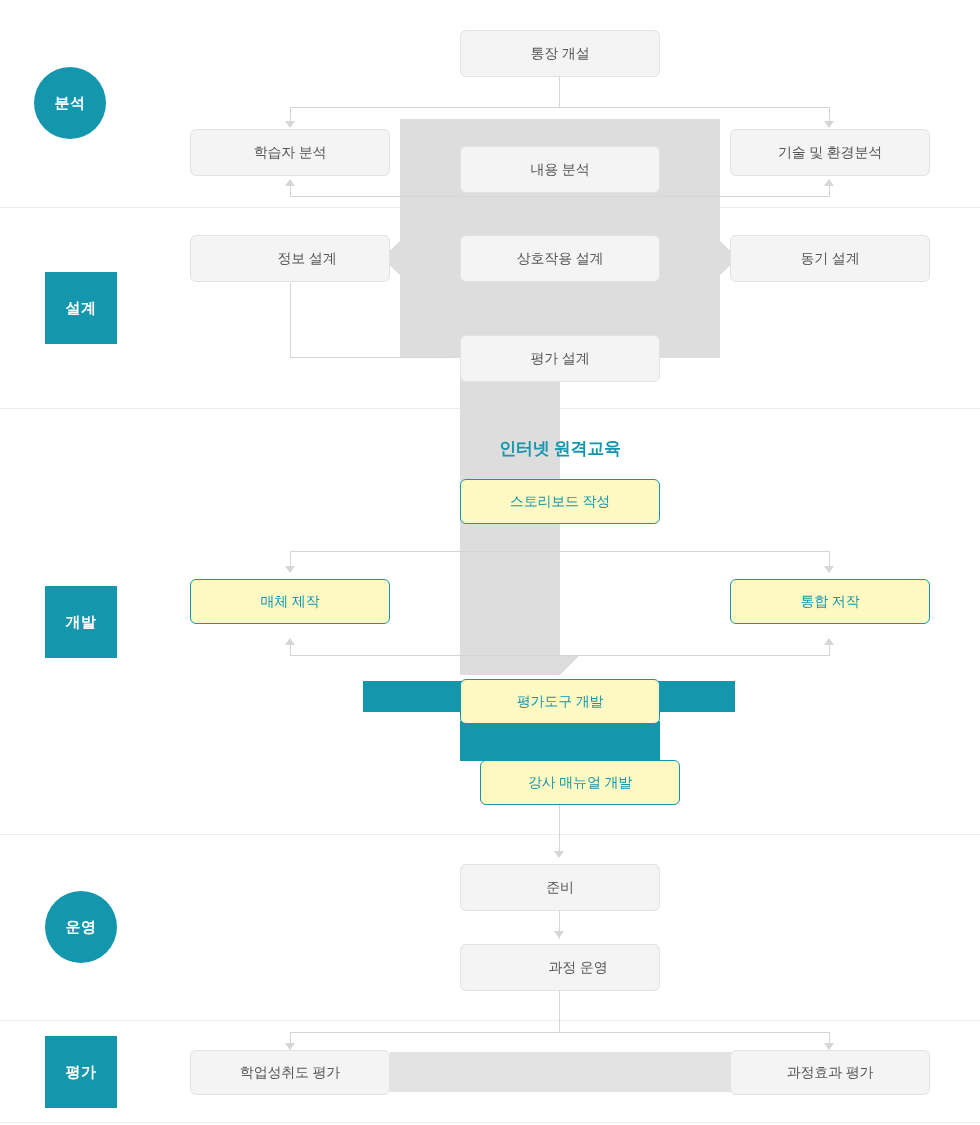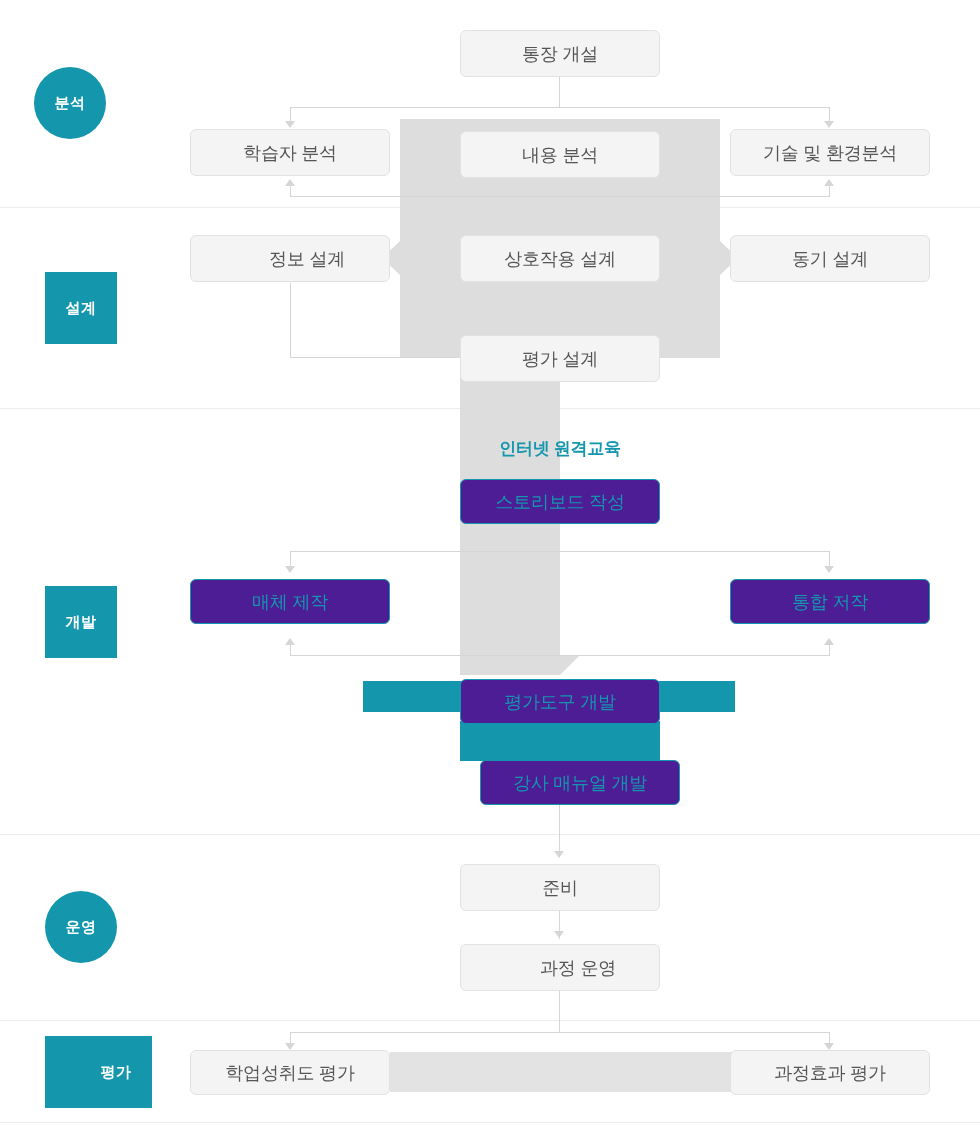--- a/index.html
+++ b/index.html
@@ -16,23 +16,23 @@
 
   
   .band-grey{position:absolute;background:#dddddd;}
   .band-teal{position:absolute;background:#1496ad;}
 
   
   .tip{position:absolute;width:0;height:0;}
 
   
   .node{position:absolute;box-sizing:border-box;display:flex;align-items:center;
-        justify-content:center;border-radius:6px;font-size:18px;letter-spacing:-.2px;}
+        justify-content:center;border-radius:6px;font-size:14px;letter-spacing:-.2px;}
   .node.grey{background:#f4f4f4;border:1px solid #e2e2e2;color:#555555;}
-  .node.teal{background:#4c1d95;border:1px solid #1496ad;color:#1496ad;}
+  .node.teal{background:#fef9c3;border:1px solid #1496ad;color:#1496ad;}
 
   
   .ln{position:absolute;background:#d6d6d6;}
   .lnv{width:1px;}
   .lnh{height:1px;}
   .arrow-d{position:absolute;width:0;height:0;border-left:5px solid transparent;
            border-right:5px solid transparent;border-top:7px solid #d6d6d6;}
   .arrow-u{position:absolute;width:0;height:0;border-left:5px solid transparent;
            border-right:5px solid transparent;border-bottom:7px solid #d6d6d6;}
 
@@ -111,31 +111,31 @@
   </div>
   <div class="badge" style="left:45px;top:272px;width:72px;height:72px;">
     <span>설계</span>
   </div>
   <div class="badge" style="left:45px;top:586px;width:72px;height:72px;">
     <span>개발</span>
   </div>
   <div class="badge circle" style="left:45px;top:891px;width:72px;height:72px;">
     <span>운영</span>
   </div>
-  <div class="badge" style="left:45px;top:1036px;width:72px;height:72px;padding-left:35px;">
+  <div class="badge" style="left:45px;top:1036px;width:72px;height:72px;">
     <span>평가</span>
   </div>
 
   <div class="node grey" style="left:460px;top:30px;width:200px;height:47px;">
     <span>통장 개설</span>
   </div>
   <div class="node grey" style="left:190px;top:129px;width:200px;height:47px;">
     <span>학습자 분석</span>
   </div>
-  <div class="node grey" style="left:460px;top:131px;width:200px;height:47px;">
+  <div class="node grey" style="left:460px;top:146px;width:200px;height:47px;">
     <span>내용 분석</span>
   </div>
   <div class="node grey" style="left:730px;top:129px;width:200px;height:47px;">
     <span>기술 및 환경분석</span>
   </div>
 
   <div class="node grey" style="left:190px;top:235px;width:200px;height:47px;padding-left:34px;">
     <span>정보 설계</span>
   </div>
   <div class="node grey" style="left:460px;top:235px;width:200px;height:47px;">

